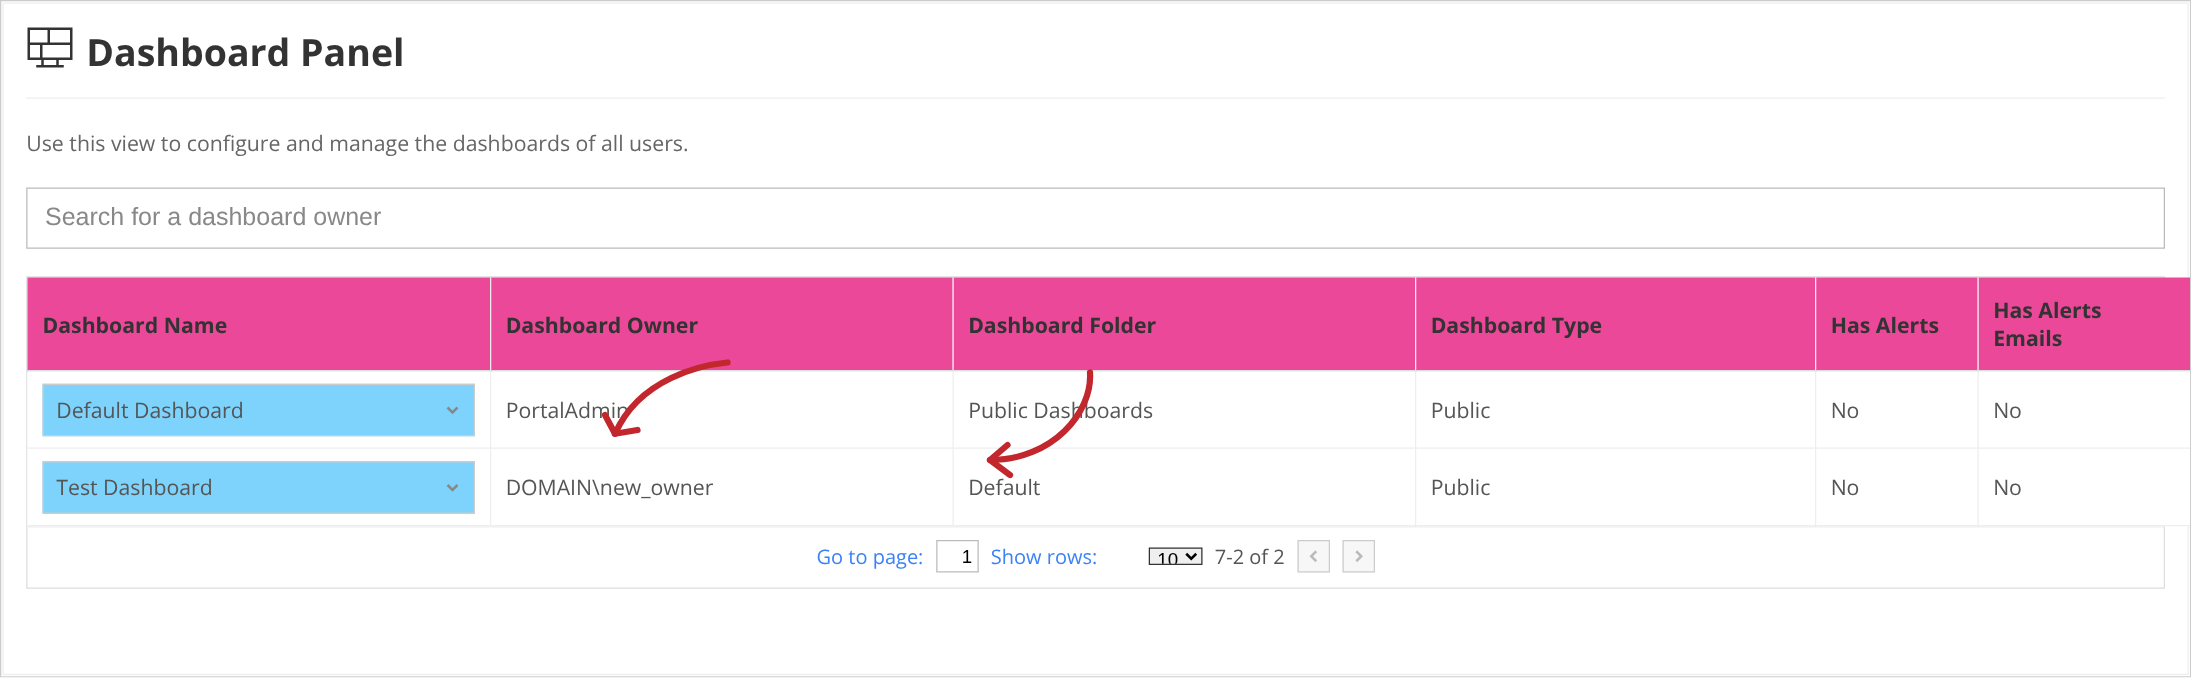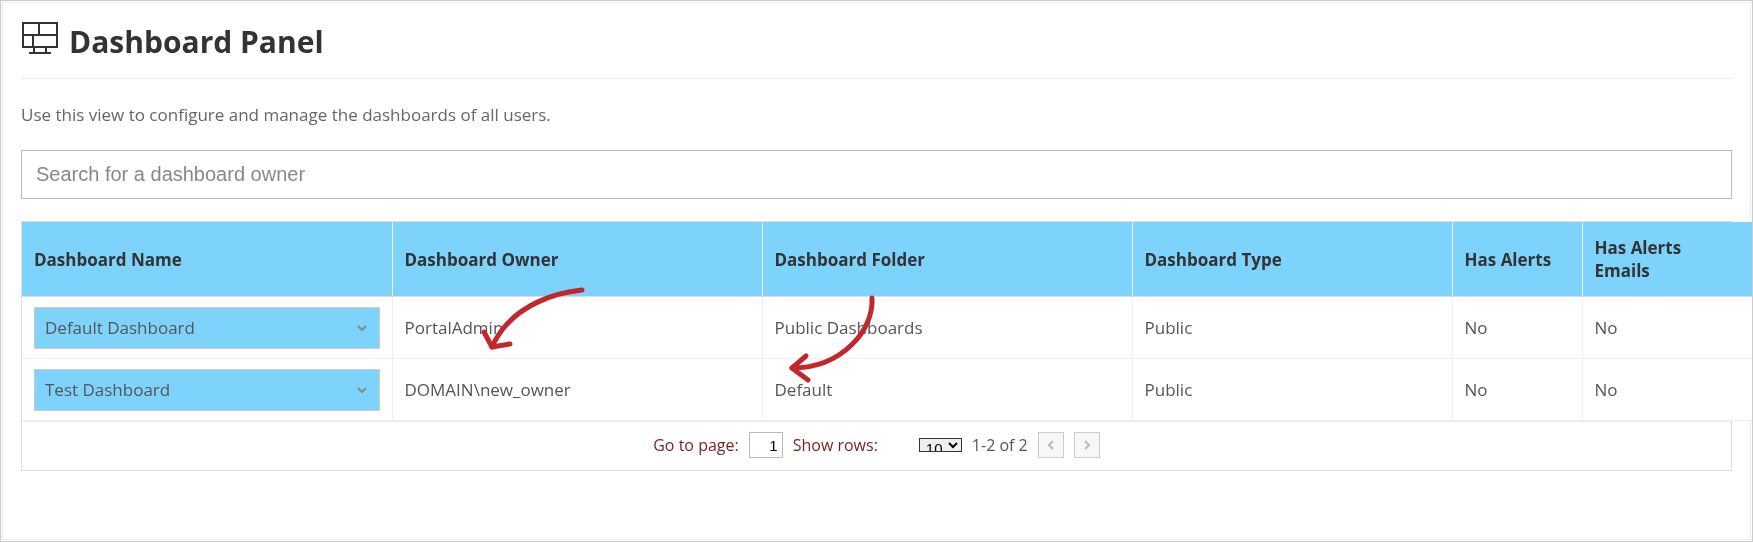--- a/index.html
+++ b/index.html
@@ -16,32 +16,32 @@
   .hdr { display:flex; gap:10px; padding:18px 0 16px 0; border-bottom:1px solid #eee; }
   .hdr h1 { margin:0; font-size:30px; font-weight:700; color:#333; }
 
   .desc { font-size:17px; color:#666; padding:24px 0 24px 0; }
 
   .search { width:100%; border:1px solid #bbb; background:#fff; height:49px; font-size:20px; padding:0 14px; color:#555; }
   .search::placeholder { color:#888; }
 
   .tbl-wrap { margin-top:22px; border:1px solid #ddd; border-top:1px solid #ddd; }
   table.grid { width:100%; border-collapse:collapse; table-layout:fixed; }
-  table.grid th { text-align:left; font-weight:700; font-size:17px; color:#333; background:#7dd3fc; border-bottom:1px solid #ddd; border-right:1px solid #eee; padding:14px 12px; }
+  table.grid th { text-align:left; font-weight:700; font-size:17px; color:#333; background:#ec4899; border-bottom:1px solid #ddd; border-right:1px solid #eee; padding:14px 12px; }
   table.grid th:last-child { border-right:none; }
   table.grid td { font-size:17px; color:#555; border-bottom:1px solid #eee; border-right:1px solid #eee; padding:0 12px; height:62px; vertical-align:middle; background:#fff; }
   table.grid td:last-child { border-right:none; }
 
   .name-cell { display:flex; align-items:center; justify-content:space-between; border:1px solid #ccc; background:#7dd3fc; height:42px; padding:0 10px; cursor:pointer; }
   .name-cell span.txt { overflow:hidden; text-overflow:ellipsis; white-space:nowrap; }
   .chev { width:14px; height:14px; flex:0 0 14px; }
   .chev svg { display:block; }
 
   .footer { display:flex; align-items:center; justify-content:center; gap:10px; padding:10px 0 12px 0; font-size:16px; color:#555; border-top:1px solid #eee; }
-  .footer label { color:#7f1d1d; }
+  .footer label { color:#3b82f6; }
   .page-input { width:34px; height:26px; border:1px solid #bbb; text-align:right; padding:0 4px; font-size:15px; }
   .rows-select { height:14px; border:1px solid #333; font-size:15px; padding:0 2px;margin-left:31px; }
   .nav-btn { width:26px; height:26px; border:1px solid #ccc; background:#f7f7f7; display:inline-flex; align-items:center; justify-content:center; cursor:pointer; }
   .nav-btn svg { display:block; }
 
   .panel-icon svg { display:block; }
   .ann { position:absolute; pointer-events:none; }
 
   
   col.c1{width:370px;} col.c2{width:370px;} col.c3{width:370px;} col.c4{width:320px;} col.c5{width:130px;} col.c6{width:170px;}
@@ -140,21 +140,21 @@
         <path d="M20 78 L34 66 M20 78 L36 90" fill="none" stroke="#c1272d" stroke-width="5" stroke-linecap="round"></path>
       </svg>
 
       <div class="footer">
         <label>Go to page:</label>
         <input class="page-input" type="text" value="1" style="">
         <label>Show rows:</label>
         <select class="rows-select">
           <option>10</option>
         </select>
-        <span>1-2 of 2</span>
+        <span>7-2 of 2</span>
         <span class="nav-btn">
           <svg width="12" height="12" viewBox="0 0 12 12">
               <polyline points="8,2 4,6 8,10" fill="none" stroke="#bbb" stroke-width="2"></polyline>
             </svg>
         </span>
         <span class="nav-btn">
           <svg width="12" height="12" viewBox="0 0 12 12">
               <polyline points="4,2 8,6 4,10" fill="none" stroke="#bbb" stroke-width="2"></polyline>
             </svg>
         </span>

